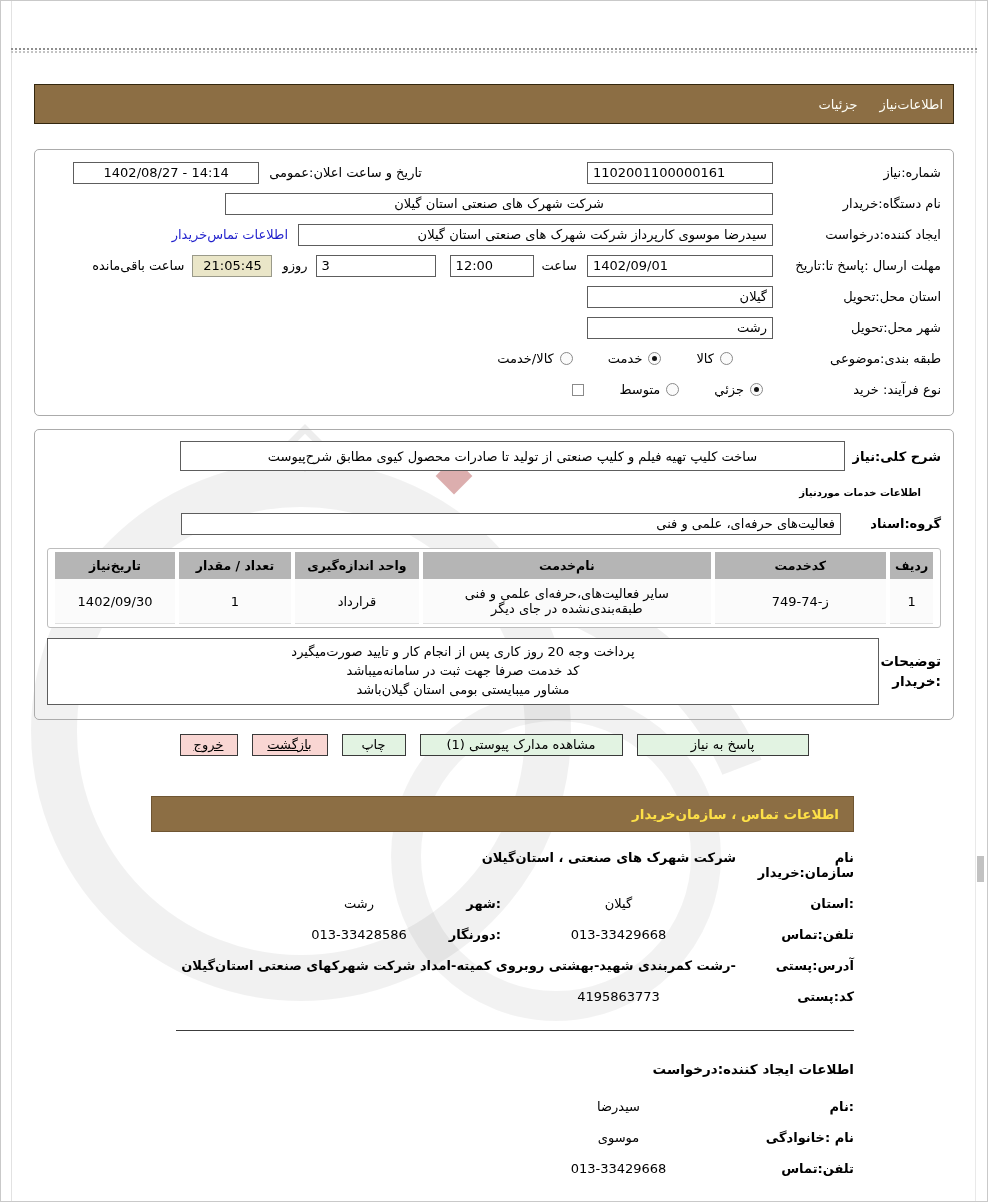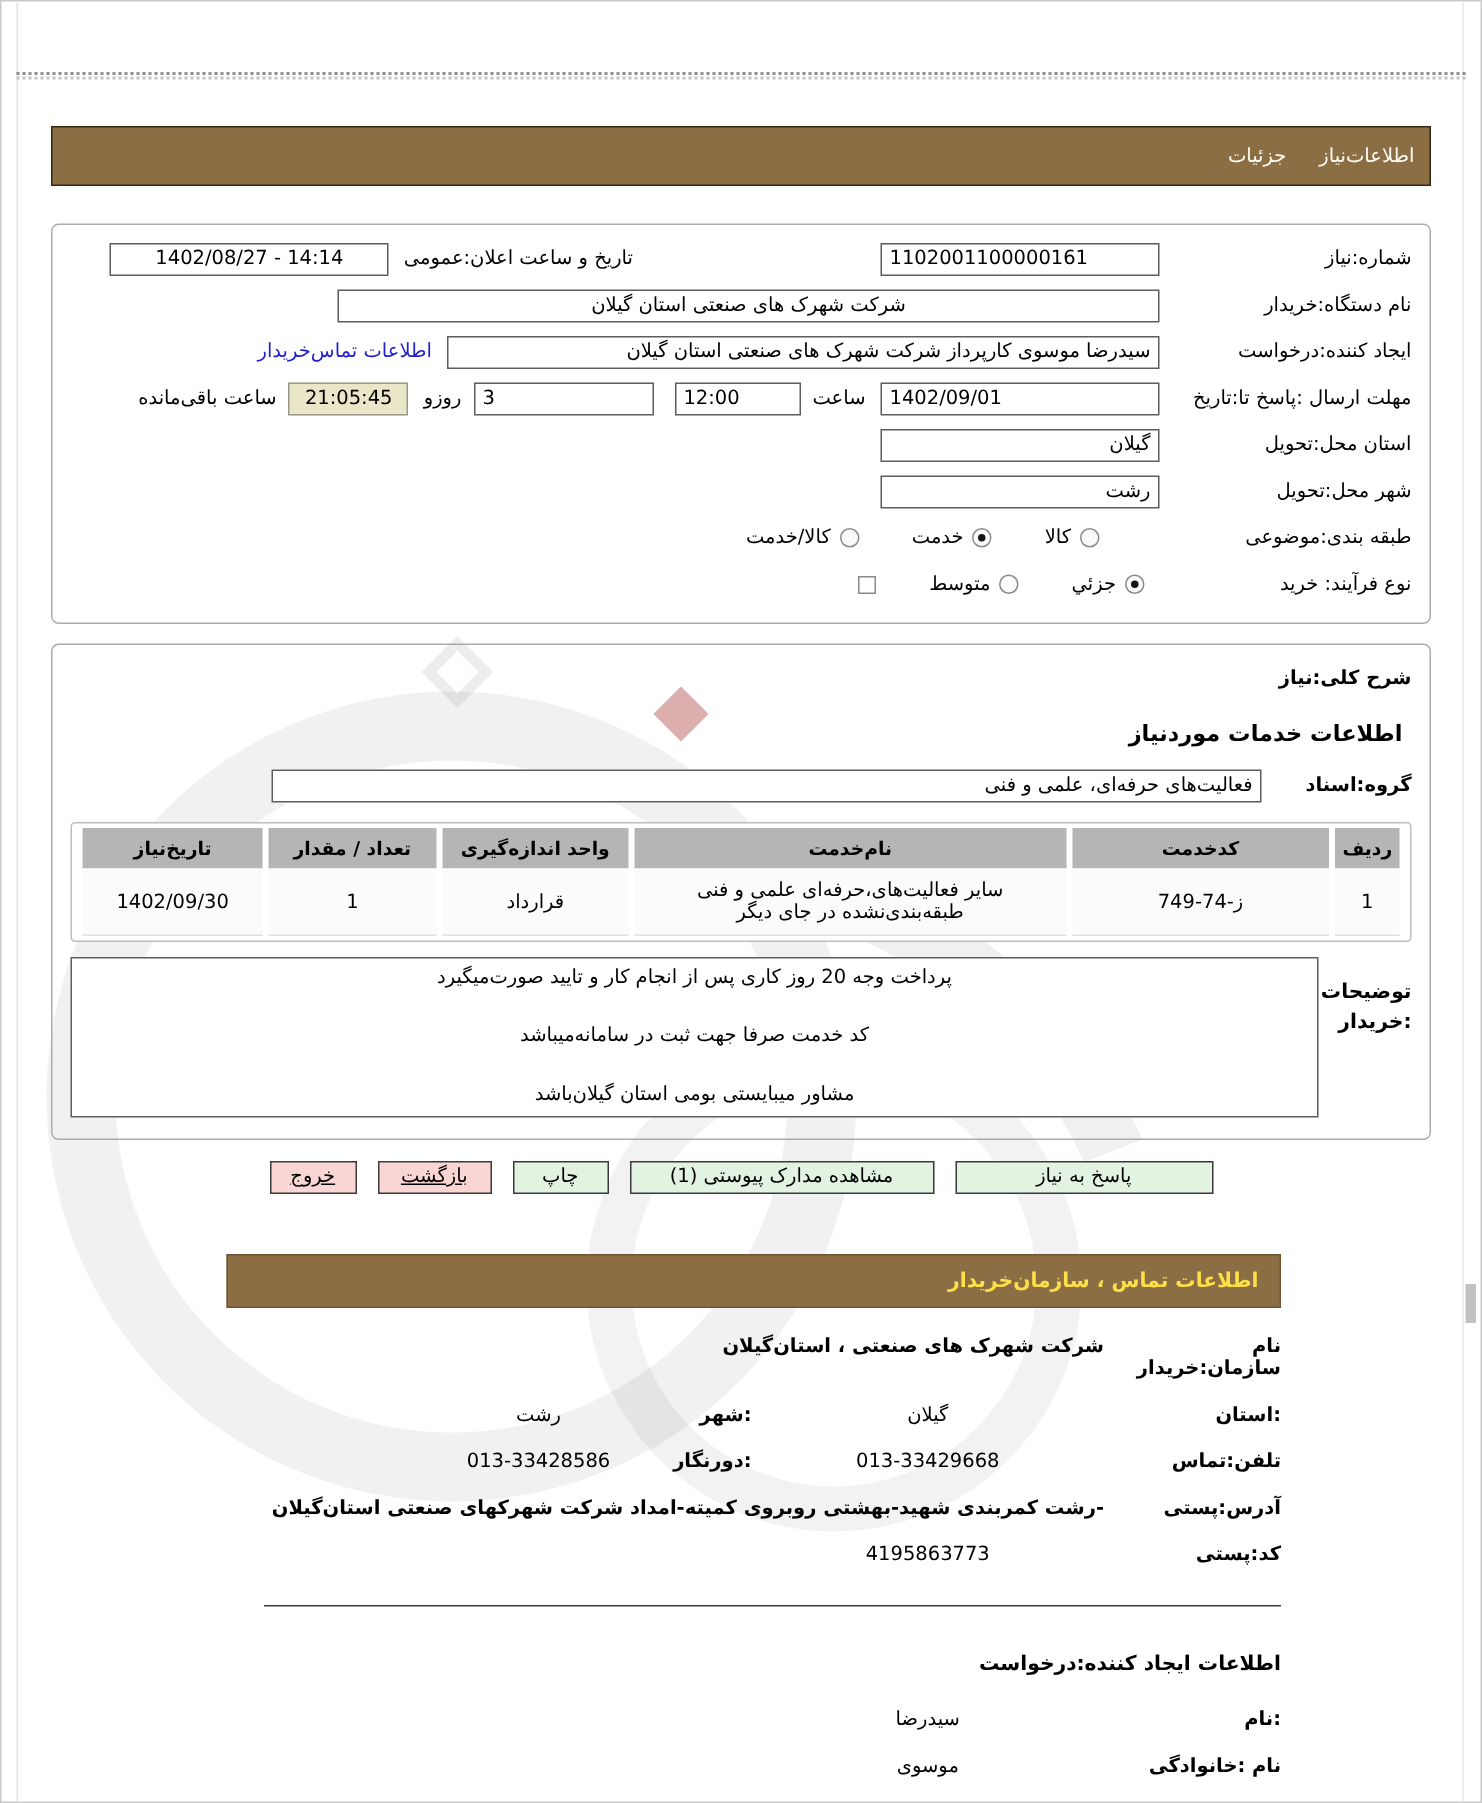--- a/index.html
+++ b/index.html
@@ -48,36 +48,36 @@
   .num { direction:ltr; unicode-bidi:embed; }
   .countdown { background:#EAE6C8; border:1px solid #9a9a8a; justify-content:center; }
   .link { color:#1F1FCC; text-decoration:none; font-size:13px; }
   .radio { width:13px; height:13px; border-radius:50%; border:1px solid #8a8a8a; background:#fbfbfb;
            display:inline-block; position:relative; flex-shrink:0; }
   .radio.checked::after { content:""; position:absolute; left:3px; top:3px; right:3px; bottom:3px;
                           border-radius:50%; background:#151515; }
   .checkbox { width:12px; height:12px; border:1px solid #8a8a8a; background:#fff; flex-shrink:0; }
   .ropt { margin-right:6px; }
   .small-note { font-size:12.2px; }
-  .sec-heading { font-weight:bold; margin:16px 6px 0; font-size:15px; }
+  .sec-heading { font-weight:bold; margin:16px 20px 0; font-size:10px; }
 
   
   .tblwrap { margin-top:13px; border:1px solid #bdbdbd; border-radius:3px; padding:3px; background:#fff; }
   table.svc { width:100%; border-collapse:separate; border-spacing:4px 0; table-layout:fixed; }
   table.svc th { background:#B5B5B5; color:#000; font-weight:bold; font-size:12.5px;
                  height:27px; padding:2px; text-align:center; }
   table.svc td { background:#fbfbfb; font-size:13px; text-align:center; padding:7px 2px;
                  border-bottom:1px solid #e0e0e0; }
   .c-rank { width:5%; } .c-code { width:20%; } .c-name { width:33.5%; }
   .c-unit { width:14.5%; } .c-qty { width:13%; } .c-date { width:14%; }
 
   .notesrow { display:flex; align-items:flex-start; margin-top:10px; }
   .noteslabel { width:62px; flex-shrink:0; font-weight:bold; line-height:1.45; padding-top:14px; font-size:13.5px; }
   .notesbox { flex:1; border:1px solid #5d5d5d; background:#fff; min-height:66px;
-              display:flex; flex-direction:column; justify-content:center; align-items:center; padding:4px 8px;gap:20px; }
+              display:flex; flex-direction:column; justify-content:center; align-items:center; padding:4px 8px; }
   .notesbox div { line-height:1.45; }
 
   .btnrow { display:flex; justify-content:center; align-items:center; gap:14px; margin-top:14px; }
   .btn { height:22px; border:1px solid #3a3a3a; display:flex; align-items:center; justify-content:center;
          font-size:13px; padding:0 10px; cursor:pointer; }
   .btn.green { background:#E2F3E2; }
   .btn.pink { background:#F9D6D3;text-decoration:underline; }
   .w170{min-width:172px;} .w200{min-width:203px;} .w64{min-width:64px;} .w74{min-width:76px;} .w56{min-width:58px;}
 
   
@@ -179,20 +179,21 @@
         <span class="ropt">متوسط</span>
         <span class="checkbox mr35"></span>
       </div>
 
     </div>
 
     <div class="panel panel2">
 
       <div class="frow">
         <span class="wlbl95">شرح کلی:نیاز</span>
+        <div class="ibox wbox665 center descbox">ساخت کلیپ تهیه فیلم و کلیپ صنعتی از تولید تا صادرات محصول کیوی مطابق شرح‌پیوست</div>
       </div>
 
       <div class="sec-heading">اطلاعات خدمات موردنیاز</div>
 
       <div class="frow" style="margin-top:14px;">
         <span class="wlbl100">گروه:اسناد</span>
         <div class="ibox wbox660">فعالیت‌های حرفه‌ای، علمی و فنی</div>
       </div>
 
       <div class="tblwrap">

